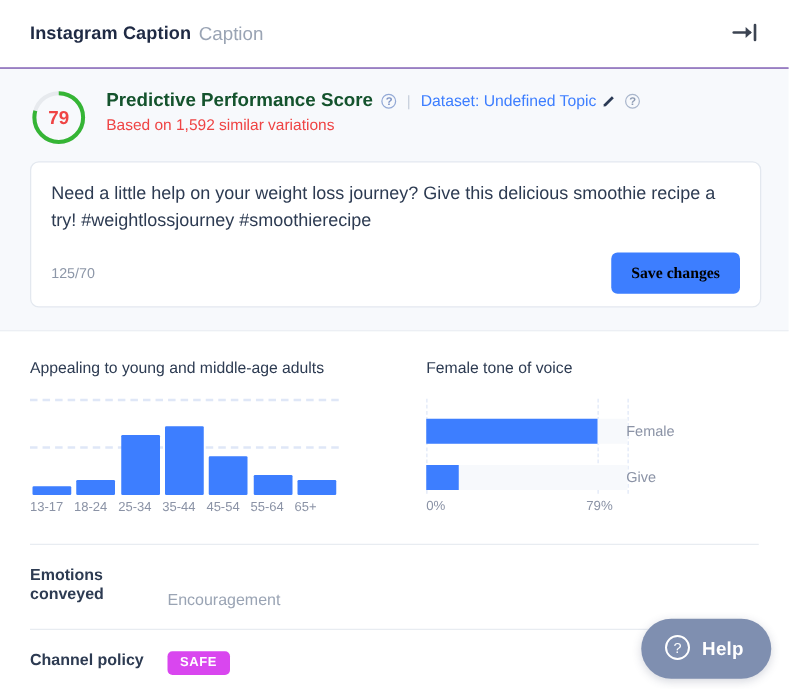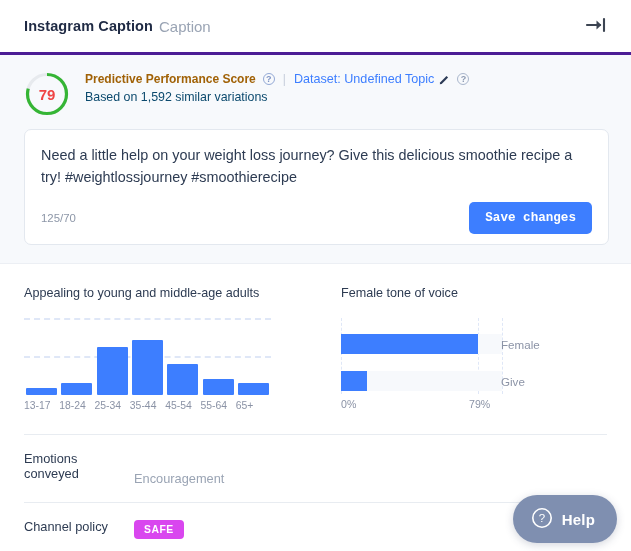--- a/index.html
+++ b/index.html
@@ -7,21 +7,21 @@
     width: 631px; height: 551px;
     background: #ffffff;
     font-family: "Liberation Sans", sans-serif;
     overflow: hidden;
   }
   .app { position: relative; width: 631px; height: 551px; background:#fff; }
 
   
   .header {
     height: 55px;
-    border-bottom: 3px solid #4c1d95;
+    border-bottom: 1px solid #4c1d95;
     display: flex; align-items: center;
     padding: 0 22px 0 24px;
     background: #fff;
   }
   .header-title { font-size: 14.5px; font-weight: 700; color: #1f2a44; letter-spacing: .1px; }
   .header-sub   { font-size: 15px; font-weight: 400; color: #9aa4b4; margin-left: 6px; }
   .header-spacer { flex: 1 1 auto; }
   .collapse-btn {
     width: 26px; height: 26px; display: flex; align-items: center; justify-content: center;
     cursor: pointer; background: none; border: none;
@@ -34,32 +34,32 @@
     padding: 14px 22px 18px 24px;
   }
   .score-head { display: flex; align-items: flex-start; }
   .gauge { width: 46px; height: 46px; position: relative; flex: 0 0 auto; margin-top: 2px; }
   .gauge-value {
     position: absolute; inset: 0; display: flex; align-items: center; justify-content: center;
     font-size: 15px; font-weight: 600; color: #ef4444;
   }
   .score-text { margin-left: 15px; padding-top: 3px; }
   .score-line1 { display: flex; align-items: center; flex-wrap: nowrap; }
-  .score-title { font-size: 12px; font-weight: 700; color: #a16207; }
+  .score-title { font-size: 15px; font-weight: 700; color: #14532d; }
   .info-ico {
     width: 12px; height: 12px; border-radius: 50%;
     border: 1px solid #a9b6cc; color:#8c9ab2;
     font-size: 9px; line-height: 10px; text-align: center;
     margin-left: 7px; display:inline-block; font-weight:600;
   }
   .info-ico.blue { border-color:#93a9d6; color:#7d93c4; }
   .pipe { color: #c6cedb; margin: 0 8px; font-size: 12px; }
   .dataset-link { font-size: 12.6px; color: #3d7eff; cursor: pointer; font-weight: 500; }
   .pencil { margin-left: 5px; display:inline-flex; vertical-align:-2px; cursor:pointer;}
-  .score-sub { font-size: 12.4px; color: #0c4a6e; margin-top: 4px; }
+  .score-sub { font-size: 12.4px; color: #ef4444; margin-top: 4px; }
 
   
   .caption-card {
     margin-top: 12px;
     background: #fff;
     border: 1px solid #e3e8ef;
     border-radius: 7px;
     padding: 14px 16px 10px 16px;
   }
   .caption-text {
@@ -67,23 +67,23 @@
     min-height: 44px; outline: none;
   }
   .caption-foot { display: flex; align-items: center; margin-top: 14px; }
   .char-count { font-size: 11.4px; color: #8d97a8; }
   .foot-spacer { flex:1 1 auto; }
   .btn-cancel {
     font-size: 12.8px; color: #5c8ef5; background: none; border: none;
     cursor: pointer; padding: 6px 12px; font-family: inherit;
   }
   .btn-save {
-    font-size: 12.6px; font-weight: 700; color: #ffffff;
+    font-size: 12.6px; font-weight: 700; color: #000000;
     background: #3d7eff; border: none; border-radius: 5px;
-    padding: 9px 16px; margin-left: 8px; cursor: pointer; font-family: Liberation Mono, monospace;
+    padding: 9px 16px; margin-left: 8px; cursor: pointer; font-family: Liberation Serif, serif;
   }
 
   
   .charts { display: flex; padding: 22px 20px 0 24px; }
   .chart-block { flex: 0 0 auto; }
   .chart-block.left  { width: 300px; }
   .chart-block.right { width: 280px; margin-left: 17px; }
   .chart-title { font-size: 12.6px; color: #2d3b52; font-weight: 500; margin-bottom: 18px; }
 
   
@@ -105,21 +105,21 @@
   .gfill  { position:absolute; left:0; top:0; bottom:0; background: #3d7eff; }
   .glabel { position: absolute; left: 160px; top: 50%; transform: translateY(-50%);
             font-size: 11.6px; color: #8b93a6; white-space: nowrap; }
   .gticks { position: relative; width: 240px; height: 14px; margin-top: 4px; }
   .gtick { position: absolute; font-size: 10.6px; color: #8b93a6; }
 
   
   .detail-wrap { padding: 0 24px; margin-top: 22px; }
   .hr { height: 1px; background: #e8ecf1; }
   .drow { display: flex; align-items: flex-start; padding: 16px 0 16px 0; }
-  .dlabel { font-size: 12.8px; color: #2d3b52; font-weight: 400; width: 110px; flex:0 0 auto; }
+  .dlabel { font-size: 12.8px; color: #2d3b52; font-weight: 700; width: 110px; flex:0 0 auto; }
   .dvalue { font-size: 12.8px; color: #9aa4b4; margin-top: 20px; }
   .badge {
     display: inline-block; background: #d946ef; color: #fff;
     font-size: 10.4px; font-weight: 700; letter-spacing: .5px;
     border-radius: 4px; padding: 4px 10px;
   }
   .policy-desc { font-size: 12.8px; color: #9aa4b4; margin-top: 9px; }
 
   
   .help-btn {

